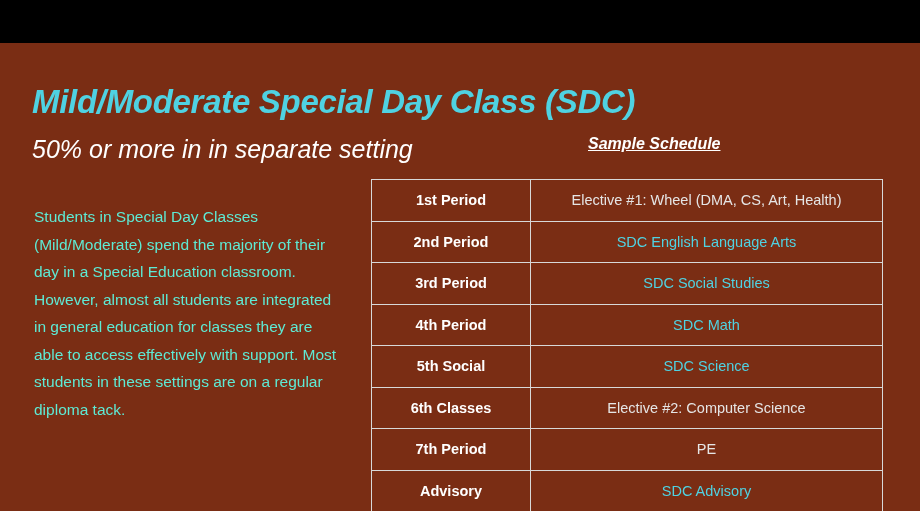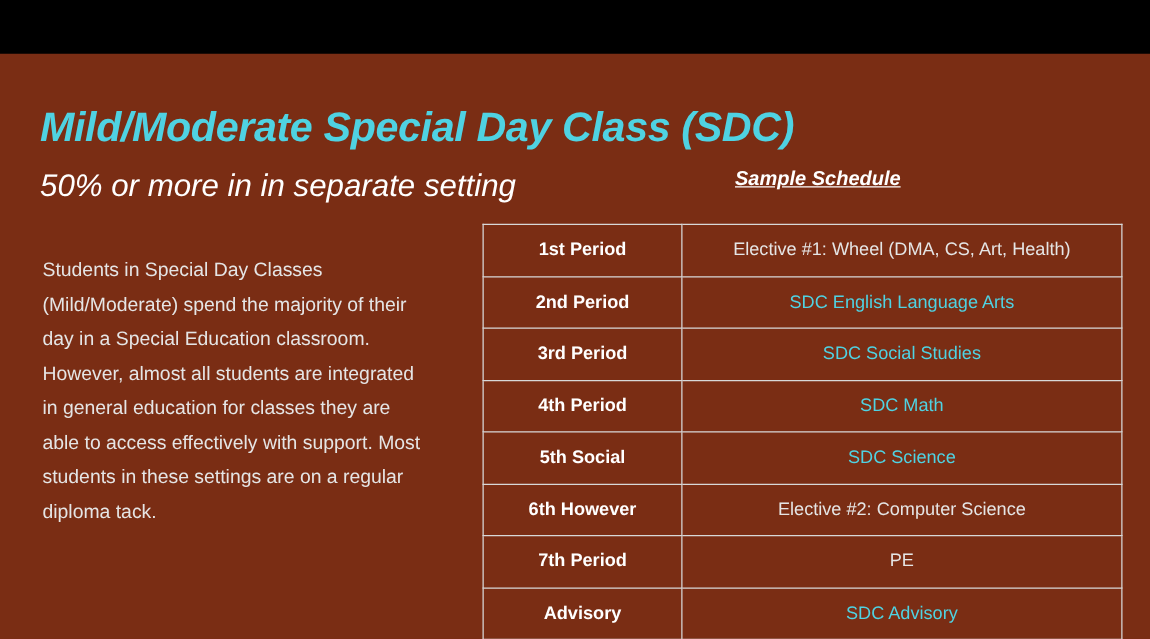--- a/index.html
+++ b/index.html
@@ -49,25 +49,25 @@
     text-decoration: underline;
     white-space: nowrap;
   }
   .body-text {
     position: absolute;
     left: 34px;
     top: 160px;
     width: 310px;
     font-size: 15.5px;
     line-height: 1.78;
-    color: #e5e5e5;
+    color: #5eead4;
   }
   .table-wrap {
     position: absolute;
-    left: 386px;
+    left: 371px;
     top: 136px;
     width: 512px;
   }
   table.schedule {
     border-collapse: collapse;
     width: 512px;
     table-layout: fixed;
   }
   table.schedule td {
     border: 1px solid #d8d8d8;
@@ -119,21 +119,21 @@
         </tr>
         <tr>
           <td class="period">4th Period</td>
           <td class="course accent">SDC Math</td>
         </tr>
         <tr>
           <td class="period">5th Social</td>
           <td class="course accent">SDC Science</td>
         </tr>
         <tr>
-          <td class="period">6th However</td>
+          <td class="period">6th Classes</td>
           <td class="course">Elective #2: Computer Science</td>
         </tr>
         <tr>
           <td class="period">7th Period</td>
           <td class="course">PE</td>
         </tr>
         <tr>
           <td class="period">Advisory</td>
           <td class="course accent">SDC Advisory</td>
         </tr>

